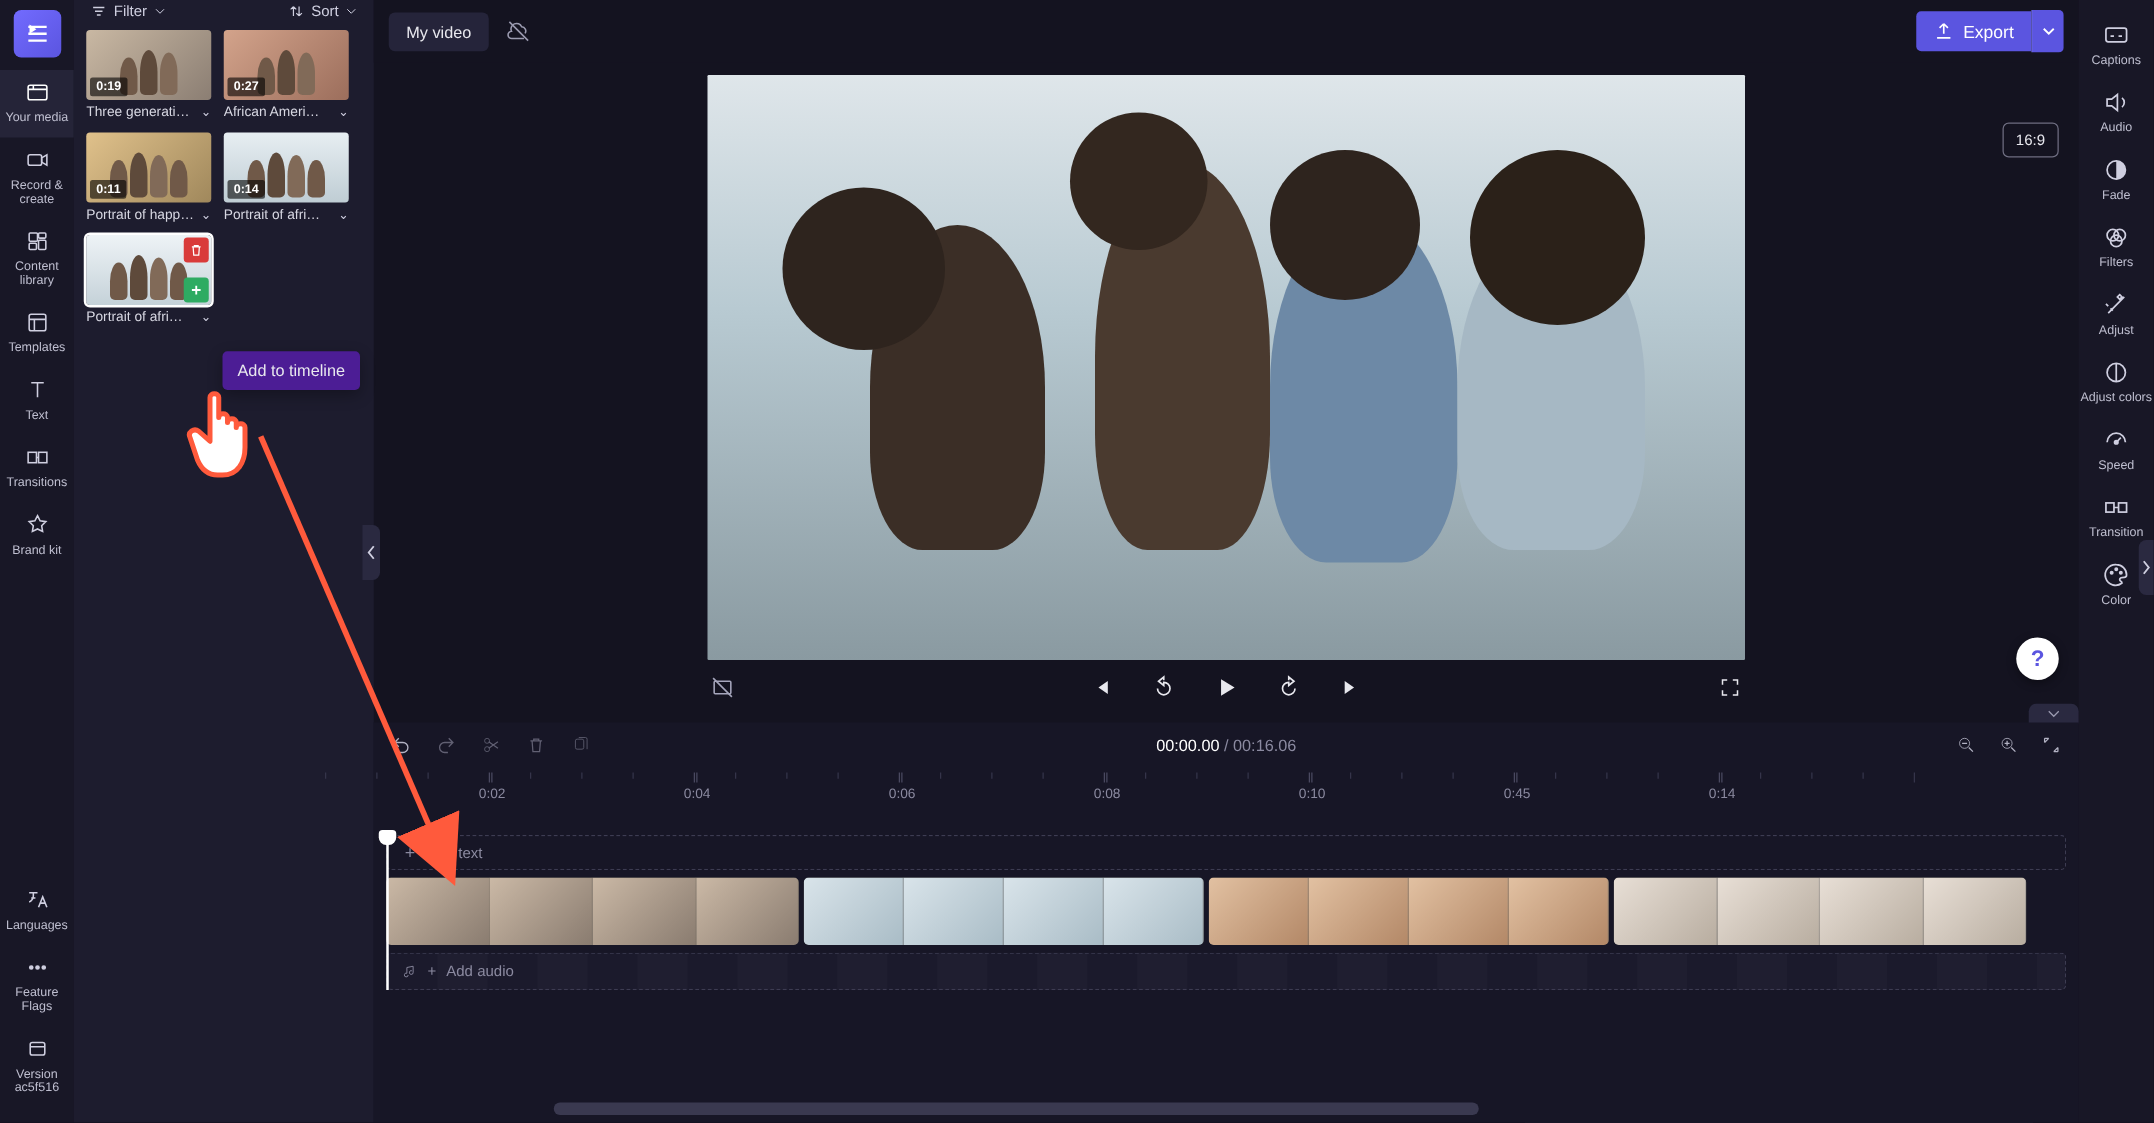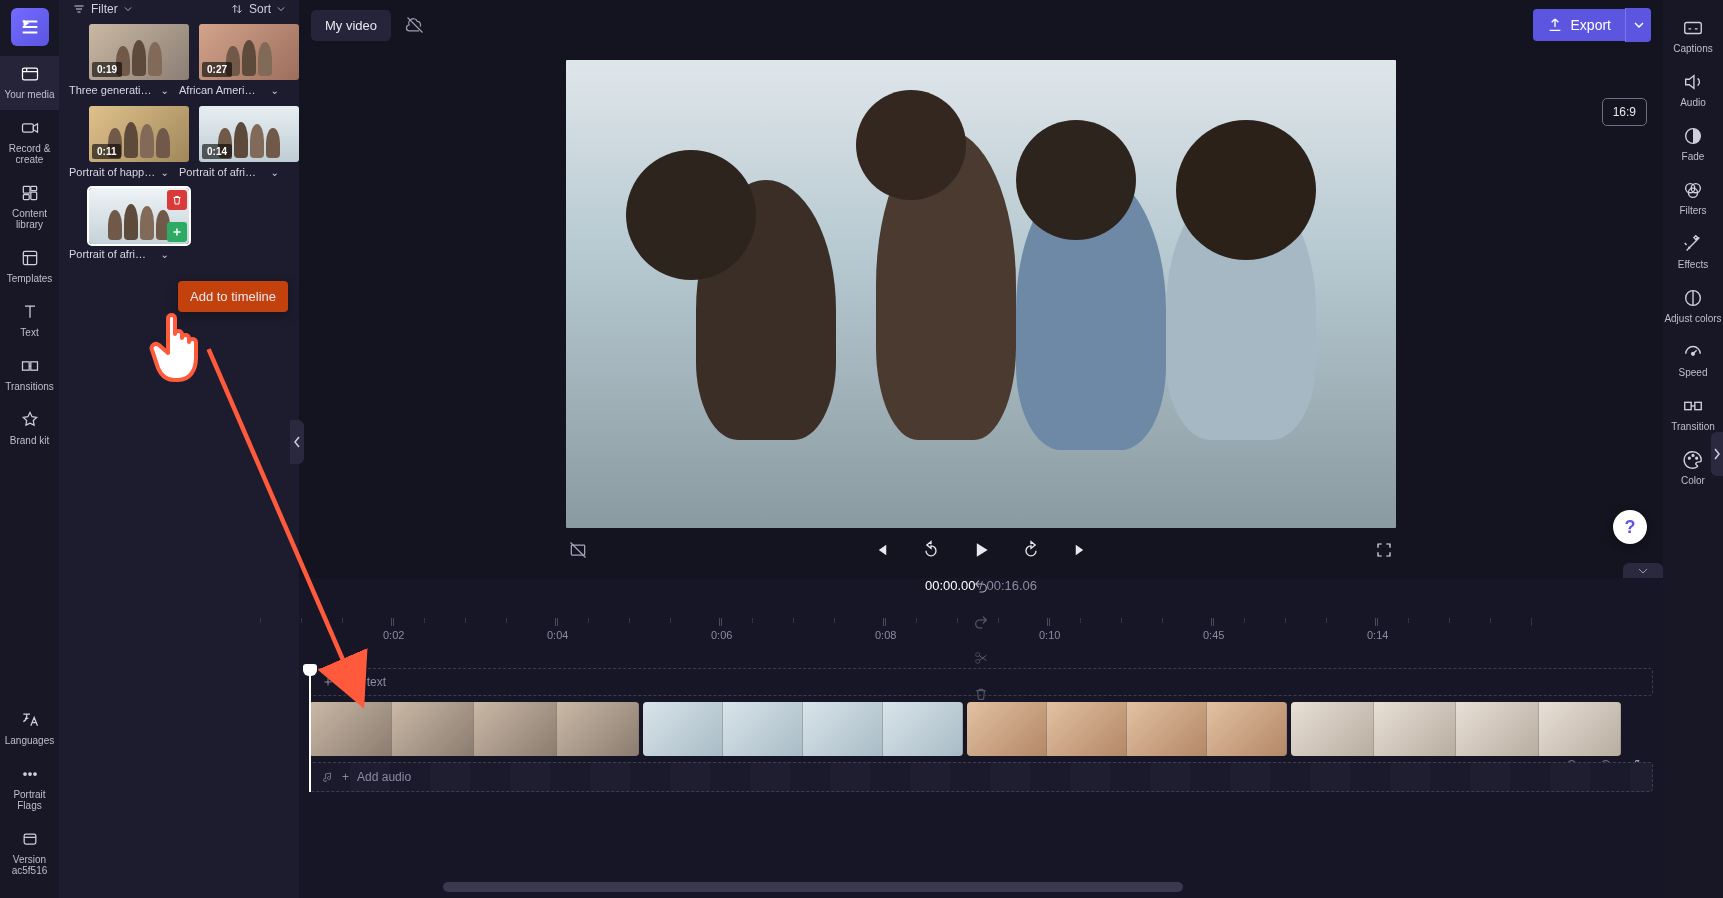--- a/index.html
+++ b/index.html
@@ -27,29 +27,29 @@
   
   
   .mediapanel { position:absolute; left:59px; top:0; width:240px; height:100%; background:#1d1c2e; }
   .import-row { display:flex; gap:0; padding:10px 10px 8px; }
   .import-btn { flex:1; height:36px; background:#5b55e0; color:#fff; border-radius:4px 0 0 4px; display:flex; align-items:center; justify-content:center; font-size:14px; cursor:pointer; }
   .import-drop { width:28px; height:36px; background:#5b55e0; border-left:1px solid rgba(255,255,255,.2); border-radius:0 4px 4px 0; display:flex; align-items:center; justify-content:center; cursor:pointer; }
   .filtersort { display:flex; justify-content:space-between; padding:2px 14px 8px; font-size:12px; color:#cfcfe0; }
   .fs-btn { display:flex; align-items:center; gap:6px; cursor:pointer; }
   .media-grid { display:flex; flex-wrap:wrap; gap:10px; padding:0 10px; }
   .clip { width:100px; cursor:pointer; }
-  .clip-thumb { width:100px; height:56px; border-radius:3px; background:linear-gradient(135deg,#c9b8a3,#8b7e73); position:relative; overflow:hidden;margin-left:20px; }
+  .clip-thumb { width:100px; height:56px; border-radius:3px; background:linear-gradient(135deg,#c9b8a3,#8b7e73); position:relative; overflow:hidden; }
   .dur-badge { position:absolute; left:3px; bottom:3px; background:rgba(0,0,0,.6); color:#fff; font-size:10px; font-weight:600; padding:2px 5px; border-radius:2px; }
   .clip-row { display:flex; align-items:center; gap:4px; margin-top:4px; }
   .clip-name { font-size:11px; color:#d7d7e2; white-space:nowrap; overflow:hidden; text-overflow:ellipsis; flex:1; }
   .dd { font-size:10px; color:#cfcfe0; flex:0 0 auto; }
   .clip-thumb.sel { outline:2px solid #fff; }
   .trash-btn { position:absolute; right:2px; top:2px; width:20px; height:20px; background:#d93b3a; border-radius:3px; display:flex; align-items:center; justify-content:center; cursor:pointer; }
   .add-btn { position:absolute; right:2px; bottom:2px; width:20px; height:20px; background:#2eab62; border-radius:3px; display:flex; align-items:center; justify-content:center; cursor:pointer; }
-  .tooltip { position:absolute; left:178px; top:281px; background:#c2410c; padding:8px 12px; border-radius:4px; font-size:13px; white-space:nowrap; box-shadow:0 4px 12px rgba(0,0,0,.3); }
+  .tooltip { position:absolute; left:178px; top:281px; background:#4c1d95; padding:8px 12px; border-radius:4px; font-size:13px; white-space:nowrap; box-shadow:0 4px 12px rgba(0,0,0,.3); }
   .panel-collapse { position:absolute; left:290px; top:420px; width:14px; height:44px; background:#2a2940; border-radius:0 6px 6px 0; display:flex; align-items:center; justify-content:center; cursor:pointer; }
   
   
   .header { position:absolute; left:299px; top:0; right:60px; height:50px; display:flex; align-items:center; padding:0 12px; background:#141320;}
   .title-chip { background:#25243a; padding:8px 14px; border-radius:5px; font-size:13px; cursor:text; }
   .cloud-off { margin-left:14px; color:#9b9bb0; display:flex; align-items:center;}
   .export-btn { margin-left:auto; display:flex; align-items:center; gap:8px; background:#5b55e0; padding:8px 14px; border-radius:4px 0 0 4px; font-size:14px; cursor:pointer; color:#fff; }
   .export-drop { width:26px; height:34px; background:#5b55e0; border-left:1px solid rgba(255,255,255,.2); border-radius:0 4px 4px 0; display:flex; align-items:center; justify-content:center; cursor:pointer;}
   
   
@@ -62,21 +62,21 @@
   .controls { margin-top:10px; display:flex; align-items:center; gap:20px; }
   .ctrl-left { flex:0 0 40px; }
   .ctrl-center { flex:1; display:flex; justify-content:center; gap:26px; align-items:center; }
   .ctrl-right { flex:0 0 40px; display:flex; justify-content:flex-end; }
   .ctrl-btn { cursor:pointer; display:flex; align-items:center; justify-content:center; width:24px; height:24px; }
   .help-fab { position:absolute; right:76px; top:510px; width:34px; height:34px; background:#fff; color:#5b55e0; border-radius:50%; display:flex; align-items:center; justify-content:center; font-weight:bold; font-size:18px; cursor:pointer; box-shadow:0 2px 8px rgba(0,0,0,.4);}
   .right-mini-tray { position:absolute; right:60px; top:563px; width:40px; height:16px; background:#2a2940; border-radius:6px 6px 0 0; display:flex; align-items:center; justify-content:center; cursor:pointer;}
   
   
   .timeline { position:absolute; left:299px; right:60px; bottom:0; height:320px; background:#171626; }
-  .tl-toolbar { height:36px; display:flex; align-items:center; padding:0 14px; gap:20px; position:relative;flex-direction:column; }
+  .tl-toolbar { height:36px; display:flex; align-items:center; padding:0 14px; gap:20px; position:relative; }
   .tb-btn { cursor:pointer; opacity:.85; display:flex; }
   .tb-center { position:absolute; left:50%; transform:translateX(-50%); font-size:13px; }
   .tb-center .cur { color:#fff; }
   .tb-center .tot { color:#8b8aa0; }
   .tb-right { margin-left:auto; display:flex; gap:18px; }
   .ruler { height:24px; position:relative; margin:4px 0 26px; }
   .tick { position:absolute; top:0; color:#8b8aa0; font-size:11px; }
   .tick::before { content:""; display:block; width:1px; height:8px; background:#4a4960; margin:0 auto 3px; }
   .subtick { position:absolute; top:0; width:1px; height:5px; background:#35344a; }
   .track { margin:0 10px 6px 10px; position:relative; }
@@ -185,21 +185,21 @@
       <div class="ni-label">Languages</div>
     </div>
     <div class="nav-item">
       <div class="ni-icon">
           <svg viewBox="0 0 24 24" width="20" height="20">
             <circle cx="6" cy="12" r="1.5" fill="#cfcfe0"></circle>
             <circle cx="12" cy="12" r="1.5" fill="#cfcfe0"></circle>
             <circle cx="18" cy="12" r="1.5" fill="#cfcfe0"></circle>
           </svg>
         </div>
-      <div class="ni-label">Portrait Flags</div>
+      <div class="ni-label">Feature Flags</div>
     </div>
     <div class="nav-item">
       <div class="ni-icon">
           <svg viewBox="0 0 24 24" width="20" height="20">
             <rect x="5" y="6" width="14" height="12" rx="2"></rect>
             <path d="M5 10h14"></path>
           </svg>
         </div>
       <div class="ni-label">Version ac5f516</div>
     </div>
@@ -597,21 +597,21 @@
         </svg>
       </div>
     <div class="ni-label">Filters</div>
   </div>
   <div class="rn-item">
     <div class="ni-icon">
         <svg viewBox="0 0 24 24" width="22" height="22">
           <path d="M5 19L19 5M15 3l2 2-2 2-2-2zM7 15l2 2M3 11l2 2"></path>
         </svg>
       </div>
-    <div class="ni-label">Effects</div>
+    <div class="ni-label">Adjust</div>
   </div>
   <div class="rn-item">
     <div class="ni-icon">
         <svg viewBox="0 0 24 24" width="22" height="22">
           <circle cx="12" cy="12" r="8"></circle>
           <path d="M12 4v16"></path>
         </svg>
       </div>
     <div class="ni-label">Adjust colors</div>
   </div>

